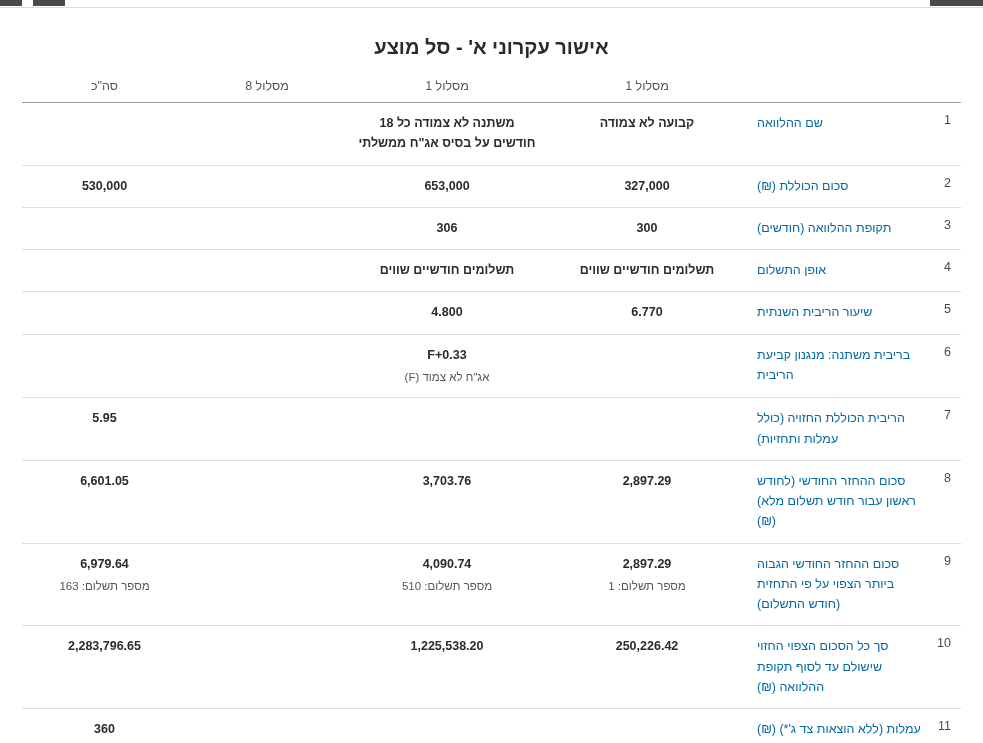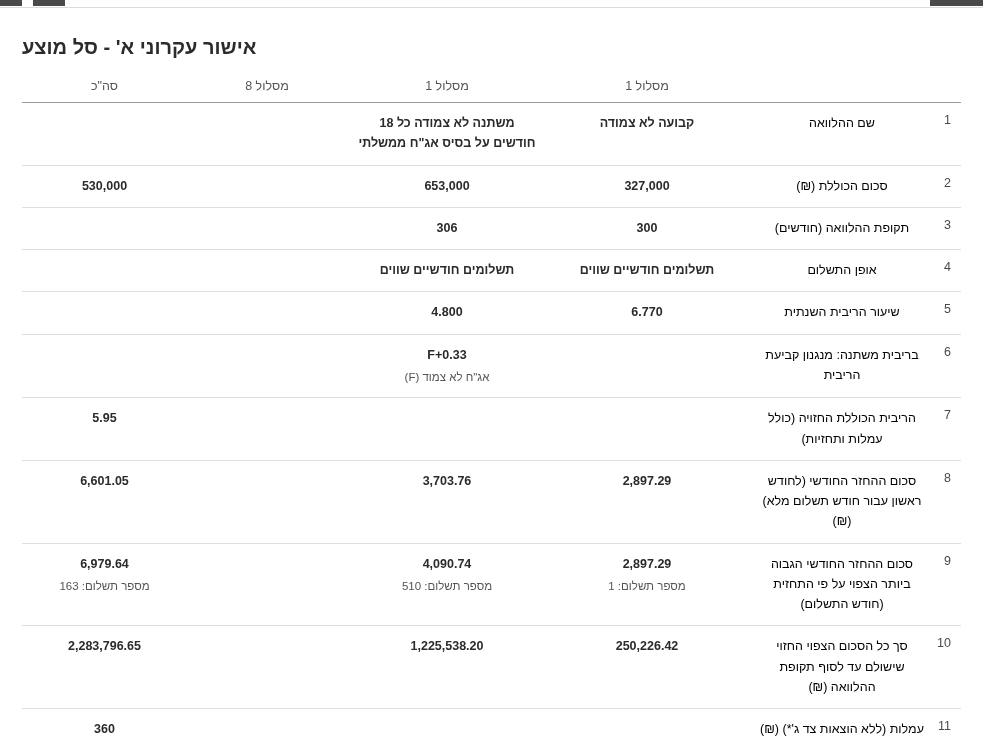--- a/index.html
+++ b/index.html
@@ -36,21 +36,21 @@
 
   .page {
     position: absolute;
     top: 7px;
     left: 0;
     width: 983px;
     padding: 0;
   }
   .title {
     direction: rtl;
-    text-align: left;
+    text-align: center;
     font-size: 20px;
     font-weight: bold;
     color: #2b2b2b;
     padding: 29px 22px 0 22px;
     letter-spacing: 0;
   }
   table.loan {
     direction: rtl;
     width: 939px;
     margin: 14px 22px 0 22px;
@@ -83,22 +83,22 @@
   }
   td.idx {
     text-align: right;
     color: #4a4a4a;
     font-size: 12.5px;
     padding-right: 4px;
     padding-left: 0;
     white-space: nowrap;
   }
   td.label {
-    text-align: center;
-    color: #000000;
+    text-align: left;
+    color: #0369a1;
     font-size: 12.5px;
     line-height: 1.62;
     padding-right: 2px;
   }
   td.val {
     text-align: center;
     font-weight: bold;
     color: #2b2b2b;
     font-size: 12.5px;
     line-height: 1.62;

